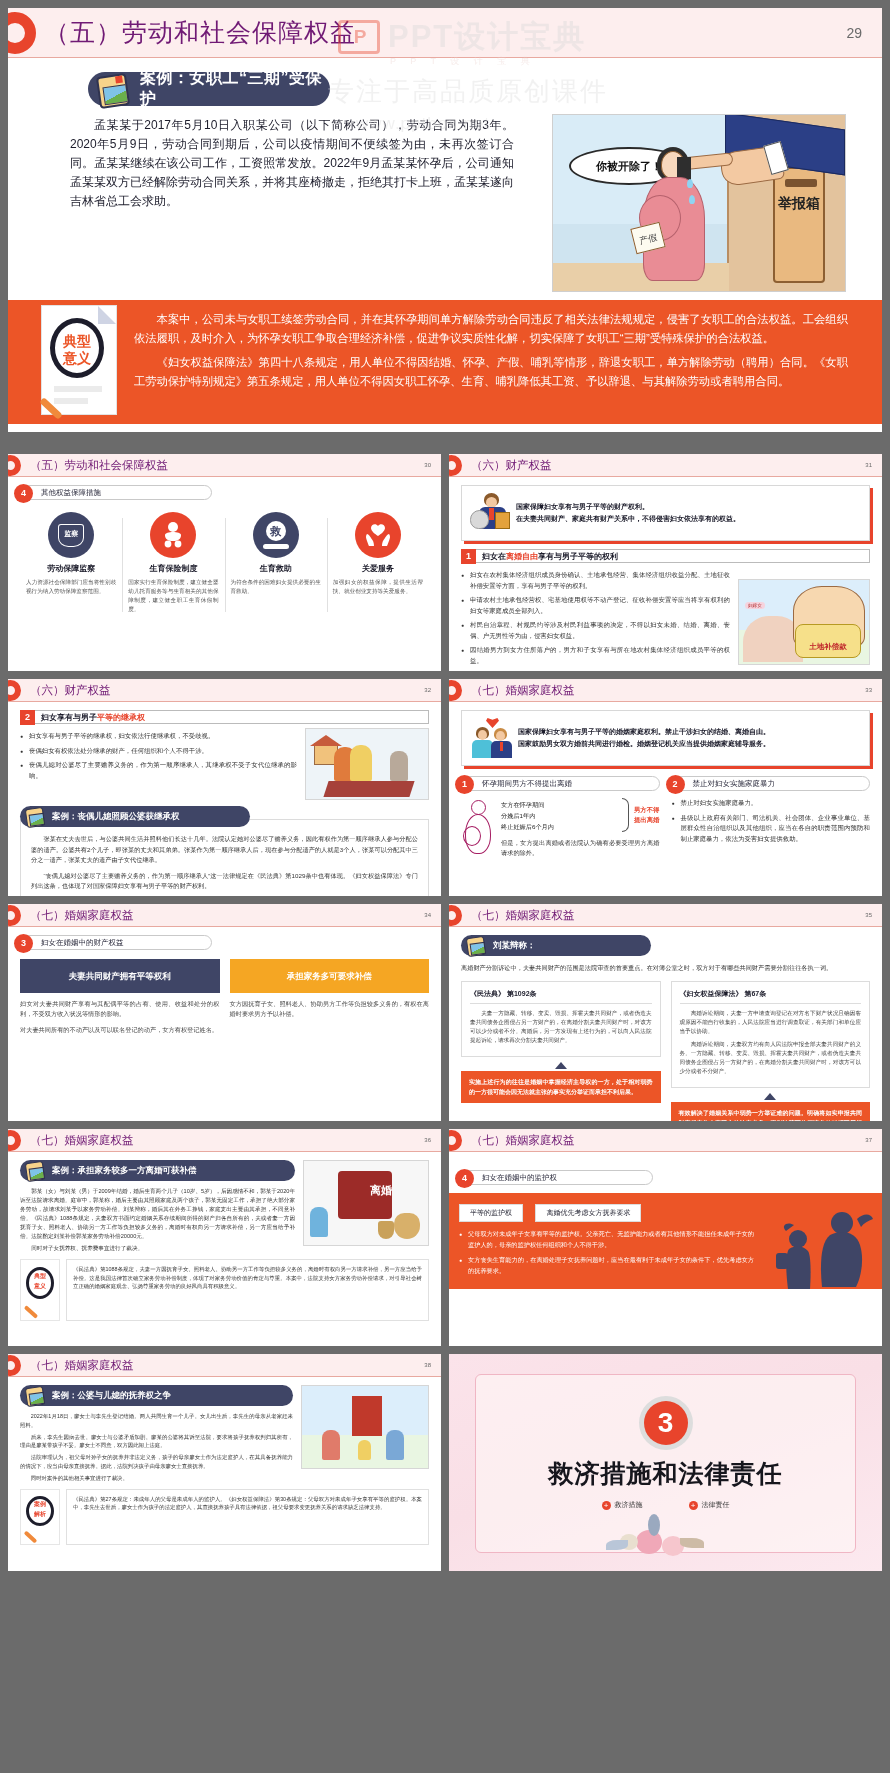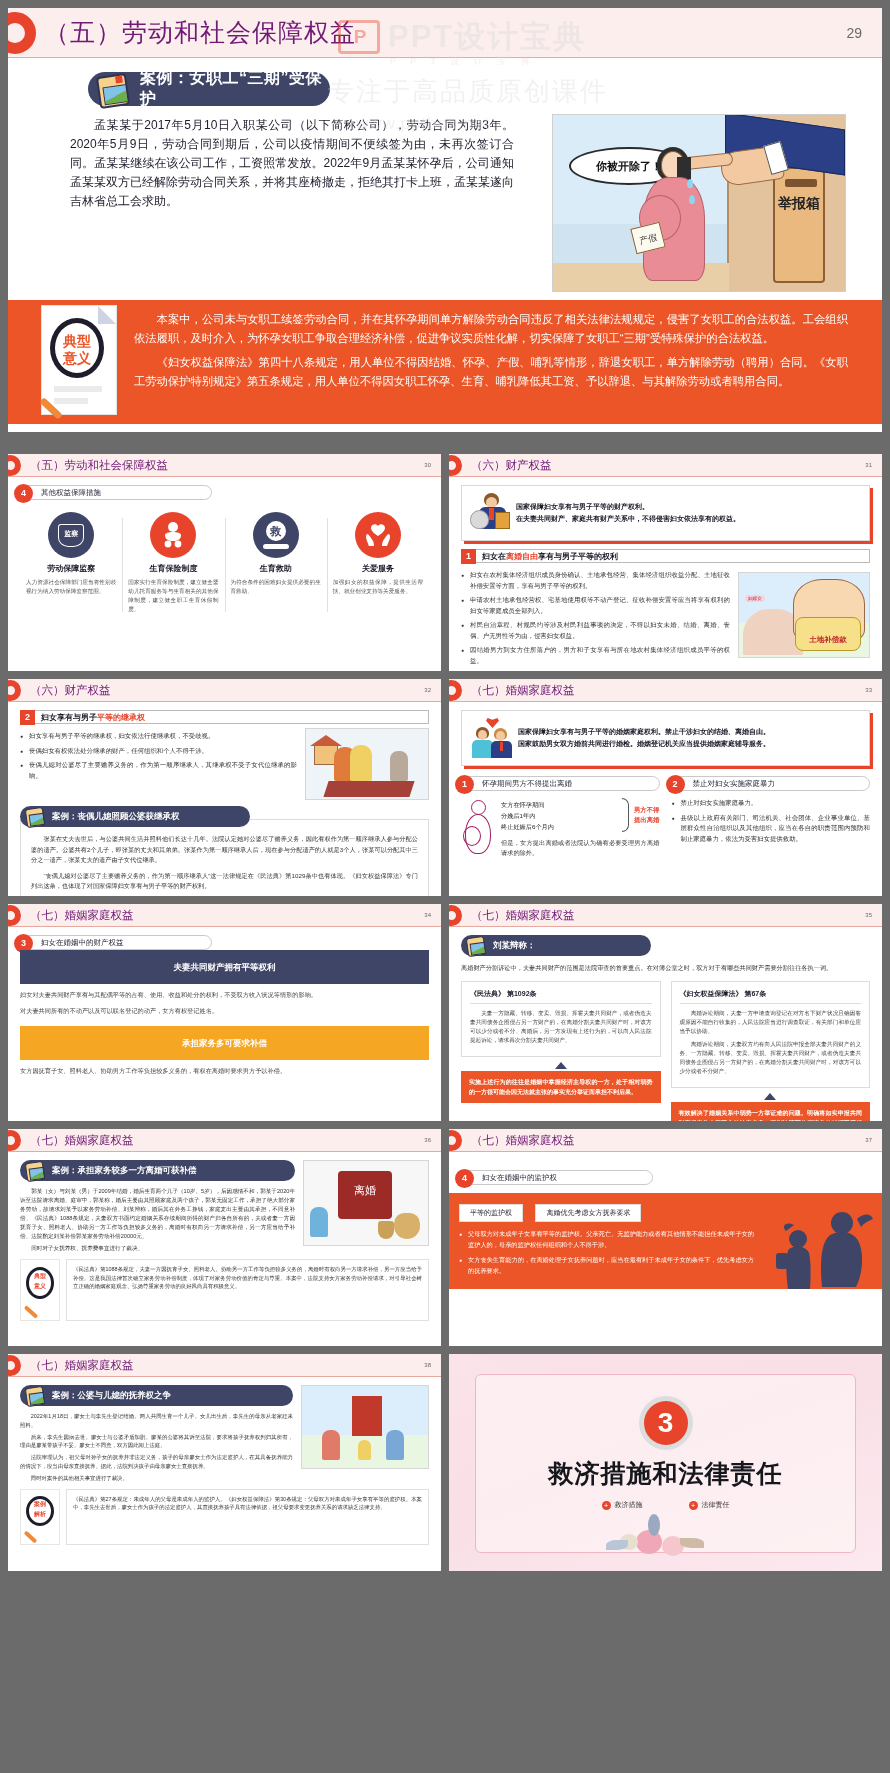--- a/index.html
+++ b/index.html
@@ -162,21 +162,21 @@
   .intro-card .ic-txt{ font-size:7px; line-height:12px; color:#1c1c2b; font-weight:bold;}
 
   .circle-ico { border-radius:50%; display:flex; align-items:center; justify-content:center;
                 color:#fff; font-weight:bold;}
   .four-col { display:flex; margin-top:12px; }
   .four-col .col { flex:1; text-align:center; position:relative; padding:0 6px;}
   .four-col .col + .col:before{ content:""; position:absolute; left:0; top:6px; bottom:2px; width:1px; background:#e0e0e0;}
   .four-col .ttl { font-size:8px; font-weight:bold; color:#1c1c2b; margin-top:5px;}
   .four-col .dsc { font-size:5.6px; line-height:9px; color:#555; margin-top:4px; text-align:justify;}
 
-  .boxrow { display:flex; gap:10px; margin-top:0;flex-direction:column; }
+  .boxrow { display:flex; gap:10px; margin-top:9px; }
   .boxrow .bx { flex:1; }
   .bx .cap { color:#fff; font-weight:bold; font-size:8.5px; text-align:center; padding:6px 2px;
              line-height:12px; height:34px; display:flex; align-items:center; justify-content:center;}
   .bx .txt { font-size:6.2px; line-height:10px; color:#444; margin-top:6px; text-align:justify;}
 
   .dark-pill { background:#3f4566; border-radius:12px; height:21px; display:flex; align-items:center;
                color:#fff; font-weight:bold; font-size:8.5px; padding-left:32px; position:relative; width:230px;}
   .dp-ico { position:absolute; left:6px; top:2px; width:18px; height:19px; background:#f7d38a;
             border:1.2px solid #2f3350; border-radius:3px; transform:rotate(-8deg);}
   .dp-ico:after{ content:""; position:absolute; left:2px; top:5px; width:13px; height:10px;
@@ -381,21 +381,21 @@
             <span class="hl">离婚自由</span>
             <span>享有与男子平等的权利</span>
           </div>
           <div style="display:flex;gap:8px;">
             <ul class="bullets" style="flex:1;">
               <li>妇女在农村集体经济组织成员身份确认、土地承包经营、集体经济组织收益分配、土地征收补偿安置等方面，享有与男子平等的权利。</li>
               <li>申请农村土地承包经营权、宅基地使用权等不动产登记、征收补偿安置等应当将享有权利的妇女等家庭成员全部列入。</li>
               <li>村民自治章程、村规民约等涉及村民利益事项的决定，不得以妇女未婚、结婚、离婚、丧偶、户无男性等为由，侵害妇女权益。</li>
               <li>因结婚男方到女方住所落户的，男方和子女享有与所在地农村集体经济组织成员平等的权益。</li>
             </ul>
-            <div class="ph" style="width:132px;height:86px;margin-top:9px;">
+            <div class="ph" style="width:132px;height:86px;margin-top:16px;">
               <span class="sky"></span>
               <span style="position:absolute;left:4px;bottom:2px;width:60px;height:46px;background:#f0d2c0;border-radius:26px 26px 0 0;"></span>
               <span style="position:absolute;right:4px;top:6px;width:72px;height:62px;background:#f7d8b0;border:1.2px solid #9b6a43;border-radius:40% 40% 18% 18%;"></span>
               <span style="position:absolute;right:8px;bottom:6px;width:66px;height:34px;background:#f6e08a;border:1.2px solid #b79a23;border-radius:8px;"></span>
               <span style="position:absolute;right:8px;bottom:12px;width:66px;text-align:center;font-size:7.5px;font-weight:bold;color:#c0262b;">土地补偿款</span>
               <span style="position:absolute;left:6px;top:22px;font-size:4.6px;color:#b02a2a;background:#f6d3dd;border-radius:6px;padding:1px 3px;">妇嫁女</span>
             </div>
           </div>
         </div>
       </div>
@@ -597,21 +597,21 @@
                 <span class="dp-ico"></span>
                 <span>案例：承担家务较多一方离婚可获补偿</span>
               </div>
               <div style="font-size:5.6px;line-height:9px;color:#333;margin-top:6px;text-align:justify;">
                 <p style="text-indent:2em;">郭某（女）与刘某（男）于2009年结婚，婚后生育两个儿子（10岁、5岁），后因感情不和，郭某于2020年诉至法院请求离婚。庭审中，郭某称，婚后主要由其照顾家庭及两个孩子，郭某无固定工作，承担了绝大部分家务劳动，故请求刘某予以家务劳动补偿。刘某辩称，婚后其在外务工挣钱，家庭支出主要由其承担，不同意补偿。《民法典》1088条规定，夫妻双方书面约定婚姻关系存续期间所得的财产归各自所有的，夫或者妻一方因抚育子女、照料老人、协助另一方工作等负担较多义务的，离婚时有权向另一方请求补偿，另一方应当给予补偿。法院酌定刘某补偿郭某家务劳动补偿20000元。</p>
                 <p style="text-indent:2em;margin-top:3px;">同时对子女抚养权、抚养费事宜进行了裁决。</p>
               </div>
             </div>
             <div class="ph" style="width:126px;height:86px;background:#f7f7f7;">
               <span style="position:absolute;left:34px;top:10px;width:54px;height:48px;background:#9c2b28;border-radius:4px;"></span>
-              <span style="position:absolute;left:34px;top:22px;width:54px;text-align:center;color:#fff;font-size:11px;font-weight:normal;">离婚</span>
+              <span style="position:absolute;left:34px;top:22px;width:54px;text-align:right;color:#fff;font-size:11px;font-weight:bold;">离婚</span>
               <span style="position:absolute;left:6px;bottom:8px;width:18px;height:30px;background:#6fb3dd;border-radius:8px 8px 2px 2px;"></span>
               <span style="position:absolute;right:8px;bottom:6px;width:26px;height:26px;background:#d8b06a;border-radius:40% 40% 50% 50%;"></span>
               <span style="position:absolute;right:34px;bottom:6px;width:16px;height:18px;background:#c9a15a;border-radius:3px 3px 8px 8px;"></span>
             </div>
           </div>
 
           <div style="display:flex;gap:6px;margin-top:6px;">
             <div style="width:40px;flex:0 0 40px;height:62px;background:#fff;border:1px solid #e6e6e6;position:relative;">
               <span style="position:absolute;left:5px;top:7px;width:28px;height:32px;border:3px solid #1d1d2b;border-radius:50%;"></span>
               <span style="position:absolute;left:5px;top:12px;width:28px;text-align:center;font-size:6px;font-weight:bold;color:#e8442c;">典型</span>

